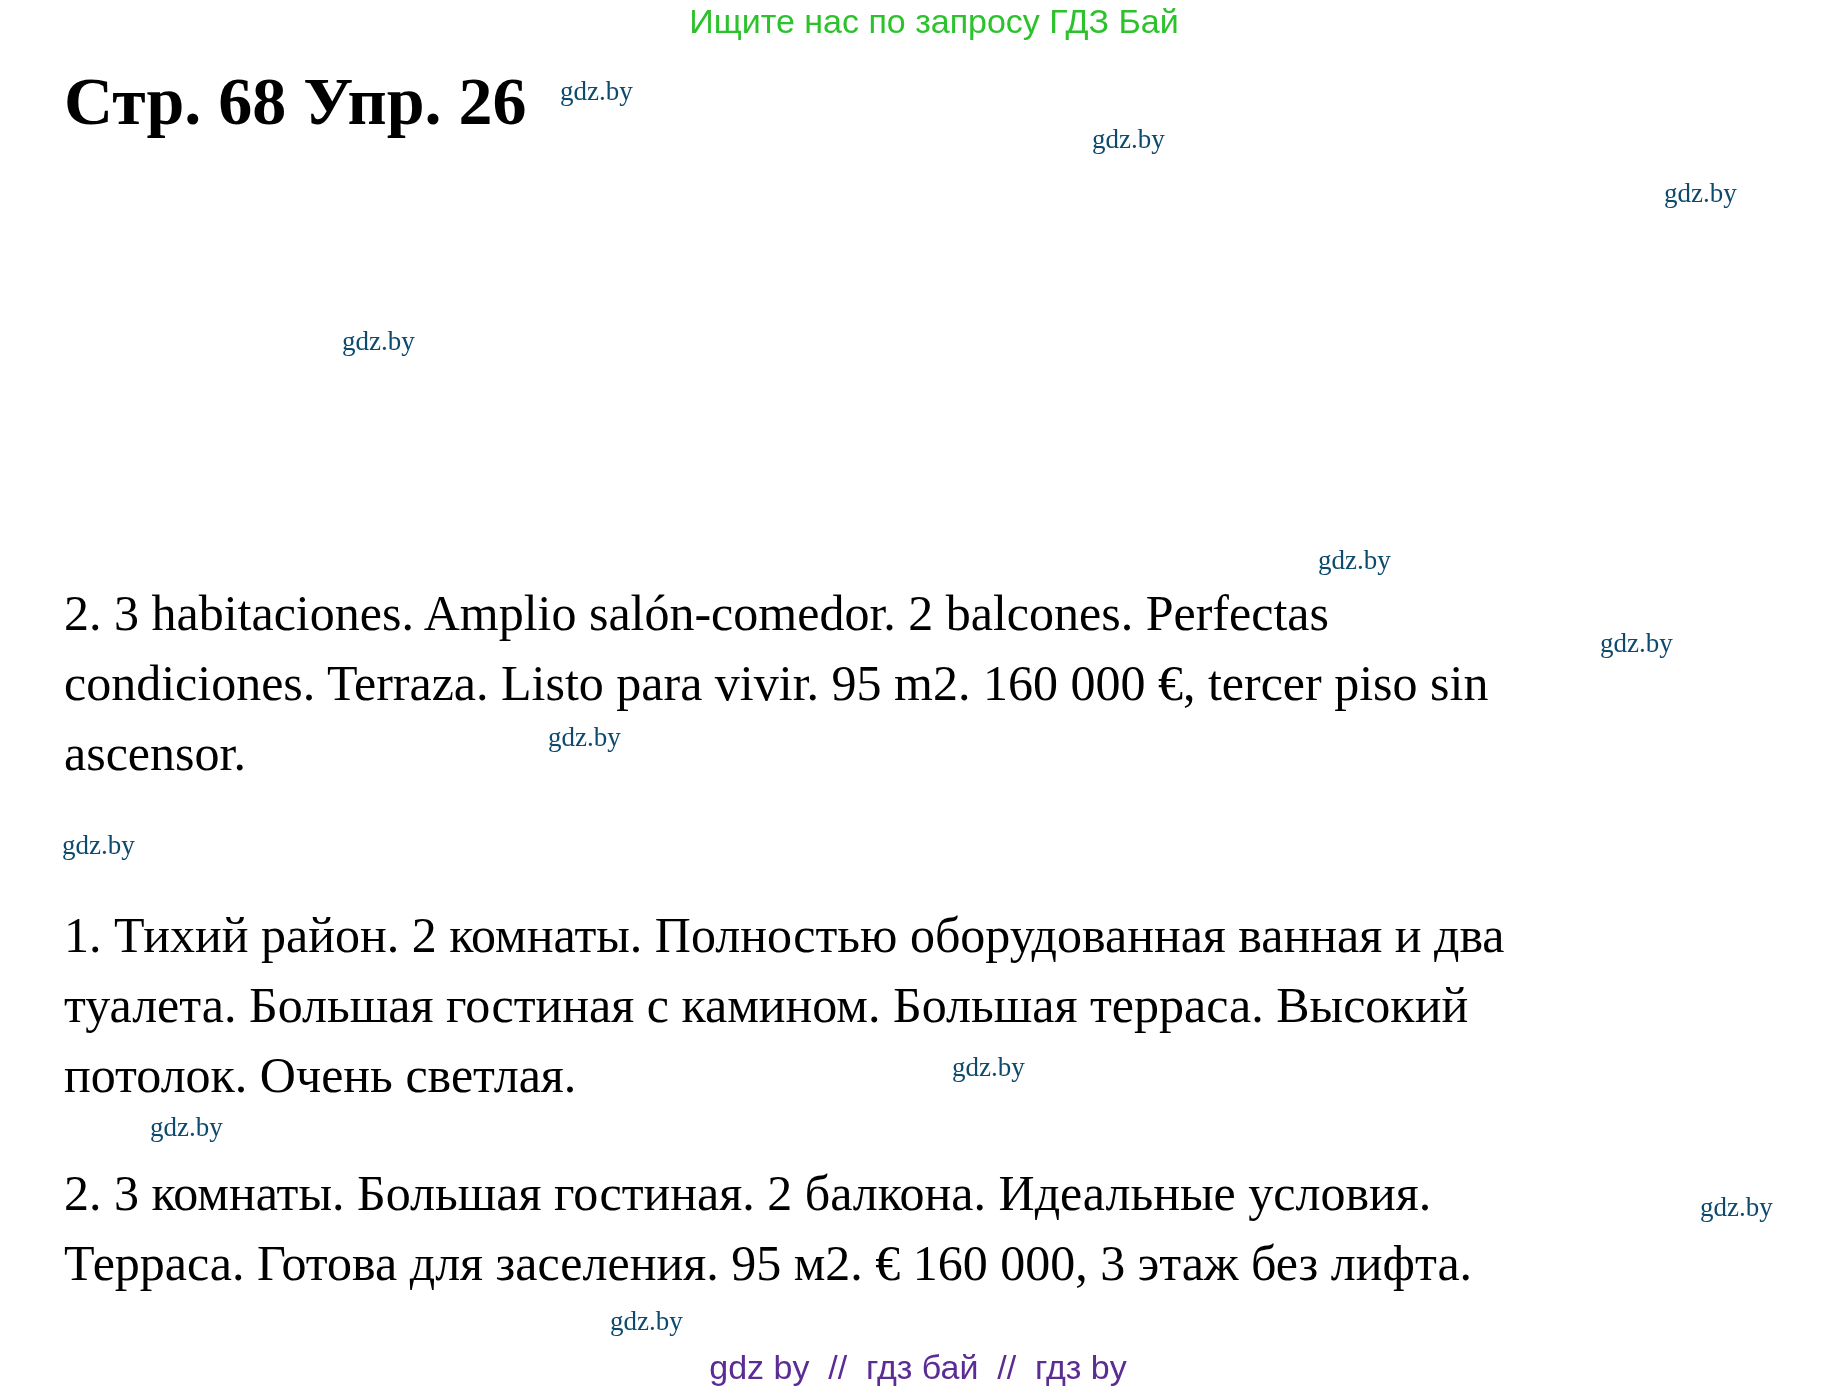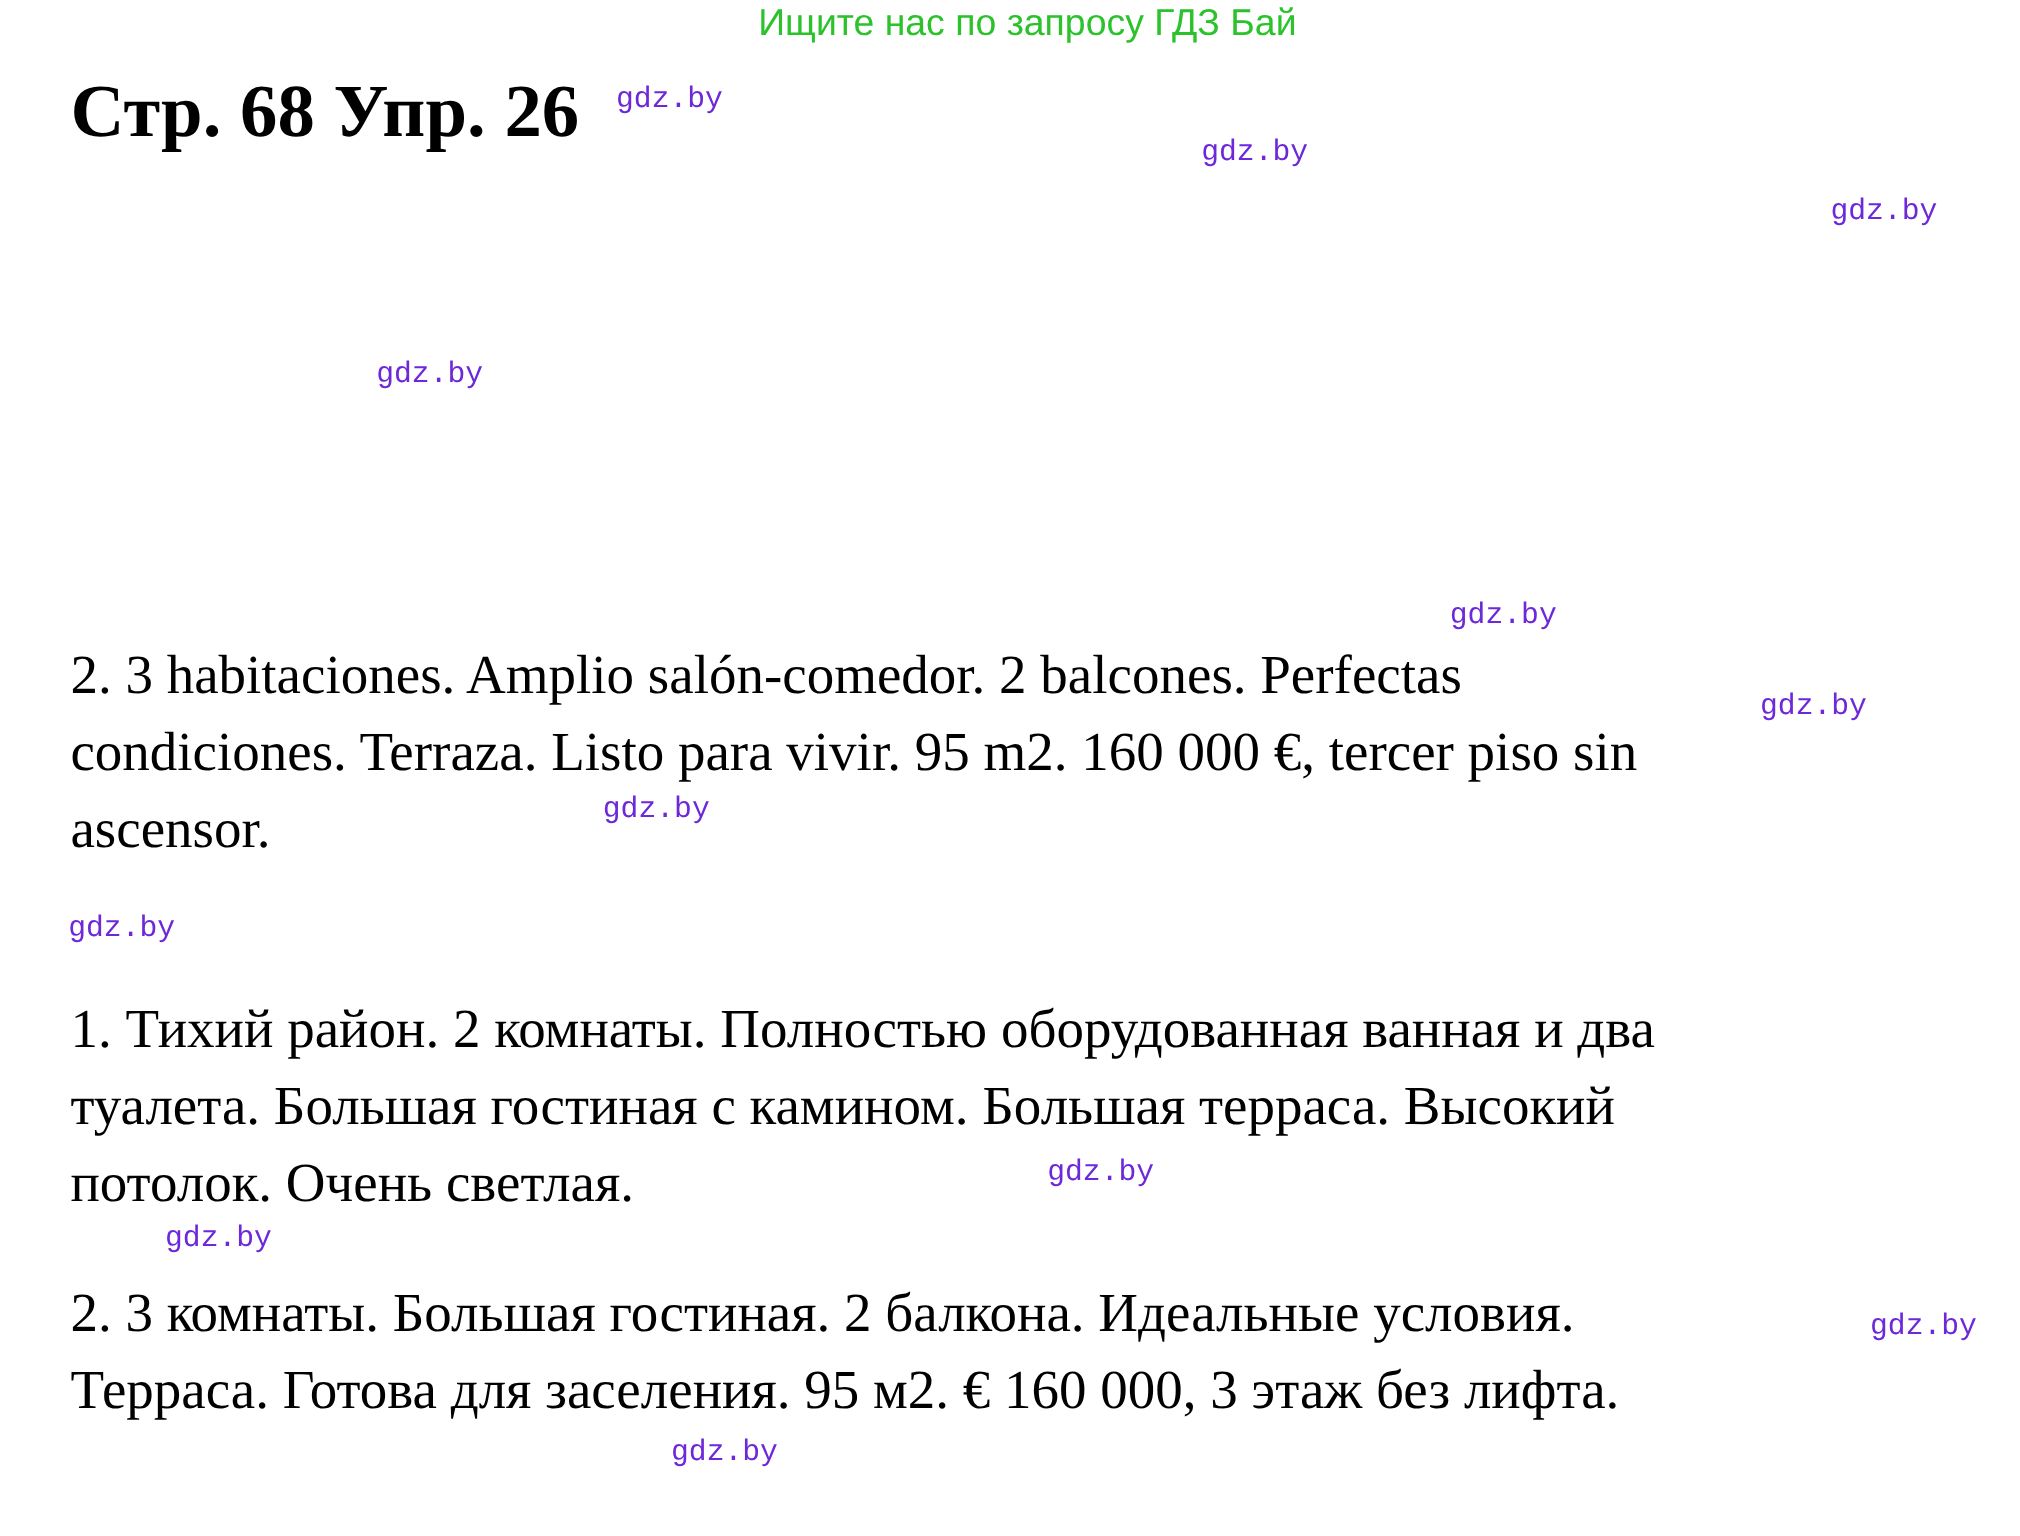--- a/index.html
+++ b/index.html
@@ -53,23 +53,23 @@
     font-size: 50px;
     line-height: 70px;
     white-space: pre-line;
   }
   #es-ad-1 { top: 398px; }
   #es-ad-2 { top: 578px; }
   #ru-ad-1 { top: 900px; }
   #ru-ad-2 { top: 1158px; }
   .wm {
     position: absolute;
-    font-family: Liberation Mono, monospace;
+    font-family: Liberation Serif, serif;
     font-size: 27px;
-    color: #6d28d9;
+    color: #0c4a6e;
     white-space: nowrap;
   }
   .footer-links {
     position: absolute;
     top: 1348px;
     left: 0;
     width: 100%;
     text-align: center;
     font-family: "Liberation Sans", "DejaVu Sans", sans-serif;
     font-size: 34px;
@@ -105,14 +105,15 @@
   <span class="wm" style="left:342px;  top:326px;">gdz.by</span>
   <span class="wm" style="left:1318px; top:545px;">gdz.by</span>
   <span class="wm" style="left:1600px; top:628px;">gdz.by</span>
   <span class="wm" style="left:548px;  top:722px;">gdz.by</span>
   <span class="wm" style="left:62px;   top:830px;">gdz.by</span>
   <span class="wm" style="left:952px;  top:1052px;">gdz.by</span>
   <span class="wm" style="left:150px;  top:1112px;">gdz.by</span>
   <span class="wm" style="left:1700px; top:1192px;">gdz.by</span>
   <span class="wm" style="left:610px;  top:1306px;">gdz.by</span>
 
+  <div class="footer-links" style="color: rgb(91, 44, 147);">gdz by  //  гдз бай  //  гдз by</div>
 
 </div>
 
 </body></html>

